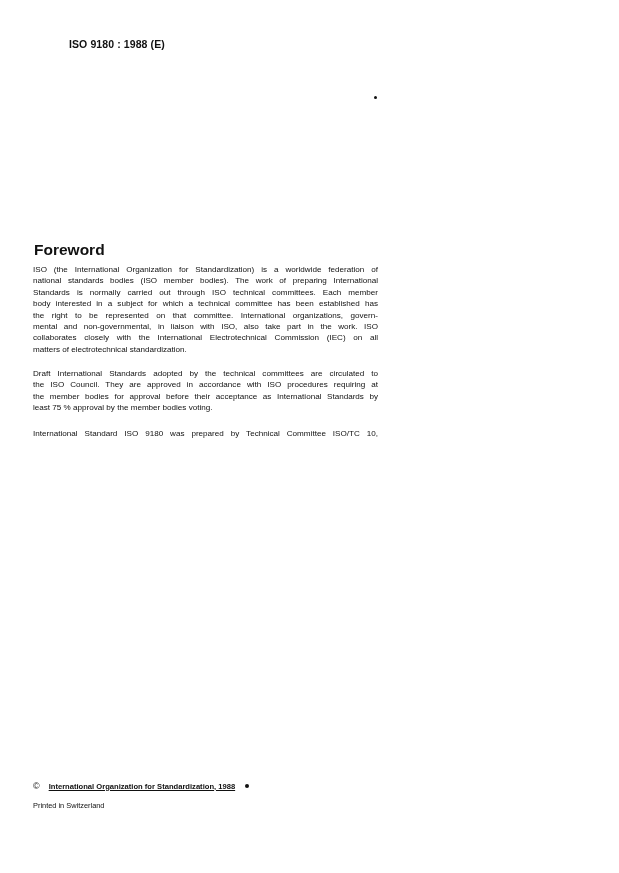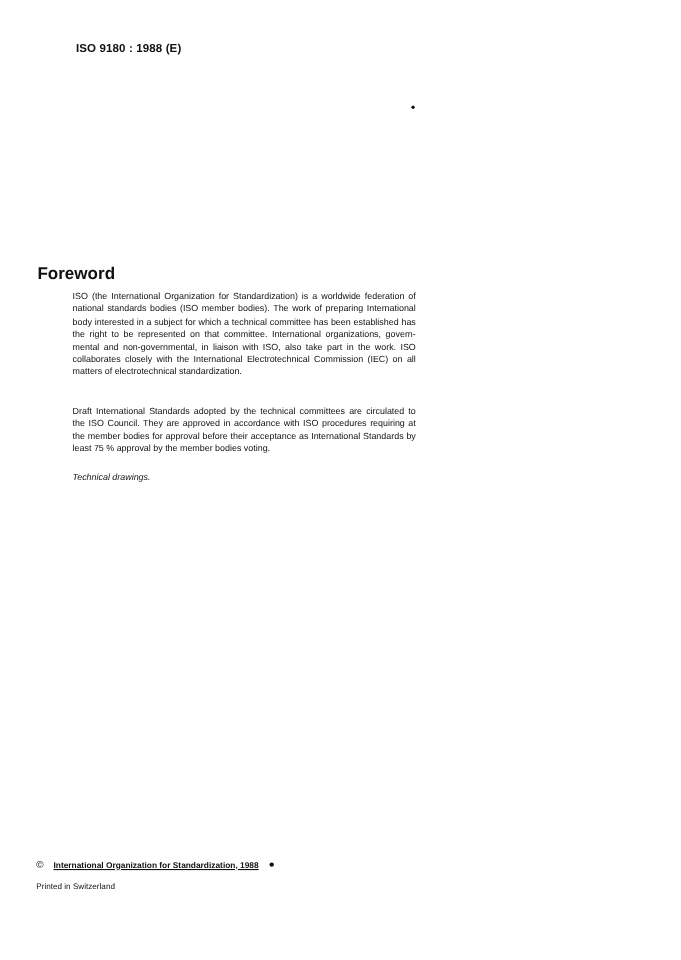--- a/index.html
+++ b/index.html
@@ -1,21 +1,21 @@
 <!DOCTYPE html>
 <html><head>
 <meta charset="utf-8">
 <style>
   html, body { margin: 0; padding: 0; background: #ffffff; }
   body { width: 619px; height: 873px; position: relative; overflow: hidden; font-family: "Liberation Sans", sans-serif; color: #111; }
   .header-ref { position: absolute; left: 33px; top: 38px; font-size: 10.5px; font-weight: bold; letter-spacing: 0.1px; margin-left: 36px; }
   .dot { position: absolute; width: 3px; height: 3px; background: #111; border-radius: 50%; }
   .title { position: absolute; left: 32px; top: 239px; font-size: 15.5px; font-weight: bold; margin: 2px; }
   .para { position: absolute; left: 33px; width: 345px; font-size: 8.1px; line-height: 11.4px; text-align: justify; margin: 0; text-align-last: left; }
-  .para span.line { display: block; text-align: justify; text-align-last: justify; margin-left: 33px; }
+  .para span.line { display: block; text-align: justify; text-align-last: justify; }
   .para span.line.last { text-align-last: left; }
   .p1 { top: 264px; }
   .p2 { top: 368px; }
   .p3 { top: 428px; }
   .italic { font-style: italic; }
   .footer-copy { position: absolute; left: 33px; top: 781px; font-size: 7.6px; display: flex; align-items: center; }
   .footer-copy .copy-sym { font-size: 9px; margin-right: 9px; font-weight: normal; }
   .footer-copy .copy-text { font-weight: bold; text-decoration: underline; }
   .footer-copy .bullet { width: 4px; height: 4px; background: #111; border-radius: 50%; margin-left: 10px; display: inline-block; }
   .printed { position: absolute; left: 33px; top: 801px; font-size: 7.4px; }
@@ -27,36 +27,37 @@
 
   <div class="header-ref">ISO 9180 : 1988 (E)</div>
 
   <div class="dot" style="left:374px; top:96px;"></div>
 
   <h1 class="title">Foreword</h1>
 
   <div class="para p1">
     <span class="line">ISO (the International Organization for Standardization) is a worldwide federation of</span>
     <span class="line">national standards bodies (ISO member bodies). The work of preparing International</span>
+    <span class="line">Standards is normally carried out through ISO technical committees. Each member</span>
     <span class="line">body interested in a subject for which a technical committee has been established has</span>
     <span class="line">the right to be represented on that committee. International organizations, govern-</span>
     <span class="line">mental and non-governmental, in liaison with ISO, also take part in the work. ISO</span>
     <span class="line">collaborates closely with the International Electrotechnical Commission (IEC) on all</span>
     <span class="line last">matters of electrotechnical standardization.</span>
   </div>
 
   <div class="para p2">
     <span class="line">Draft International Standards adopted by the technical committees are circulated to</span>
     <span class="line">the ISO Council. They are approved in accordance with ISO procedures requiring at</span>
     <span class="line">the member bodies for approval before their acceptance as International Standards by</span>
     <span class="line last">least 75 % approval by the member bodies voting.</span>
   </div>
 
   <div class="para p3">
-    <span class="line last italic">Technical drawings.</span>
+    <span class="line">International Standard ISO 9180 was prepared by Technical Committee ISO/TC 10,</span>
   </div>
 
   <div class="footer-copy">
     <span class="copy-sym">©</span>
     <span class="copy-text">International Organization for Standardization, 1988</span>
     <span class="bullet"></span>
   </div>
 
   <div class="printed">Printed in Switzerland</div>
 

